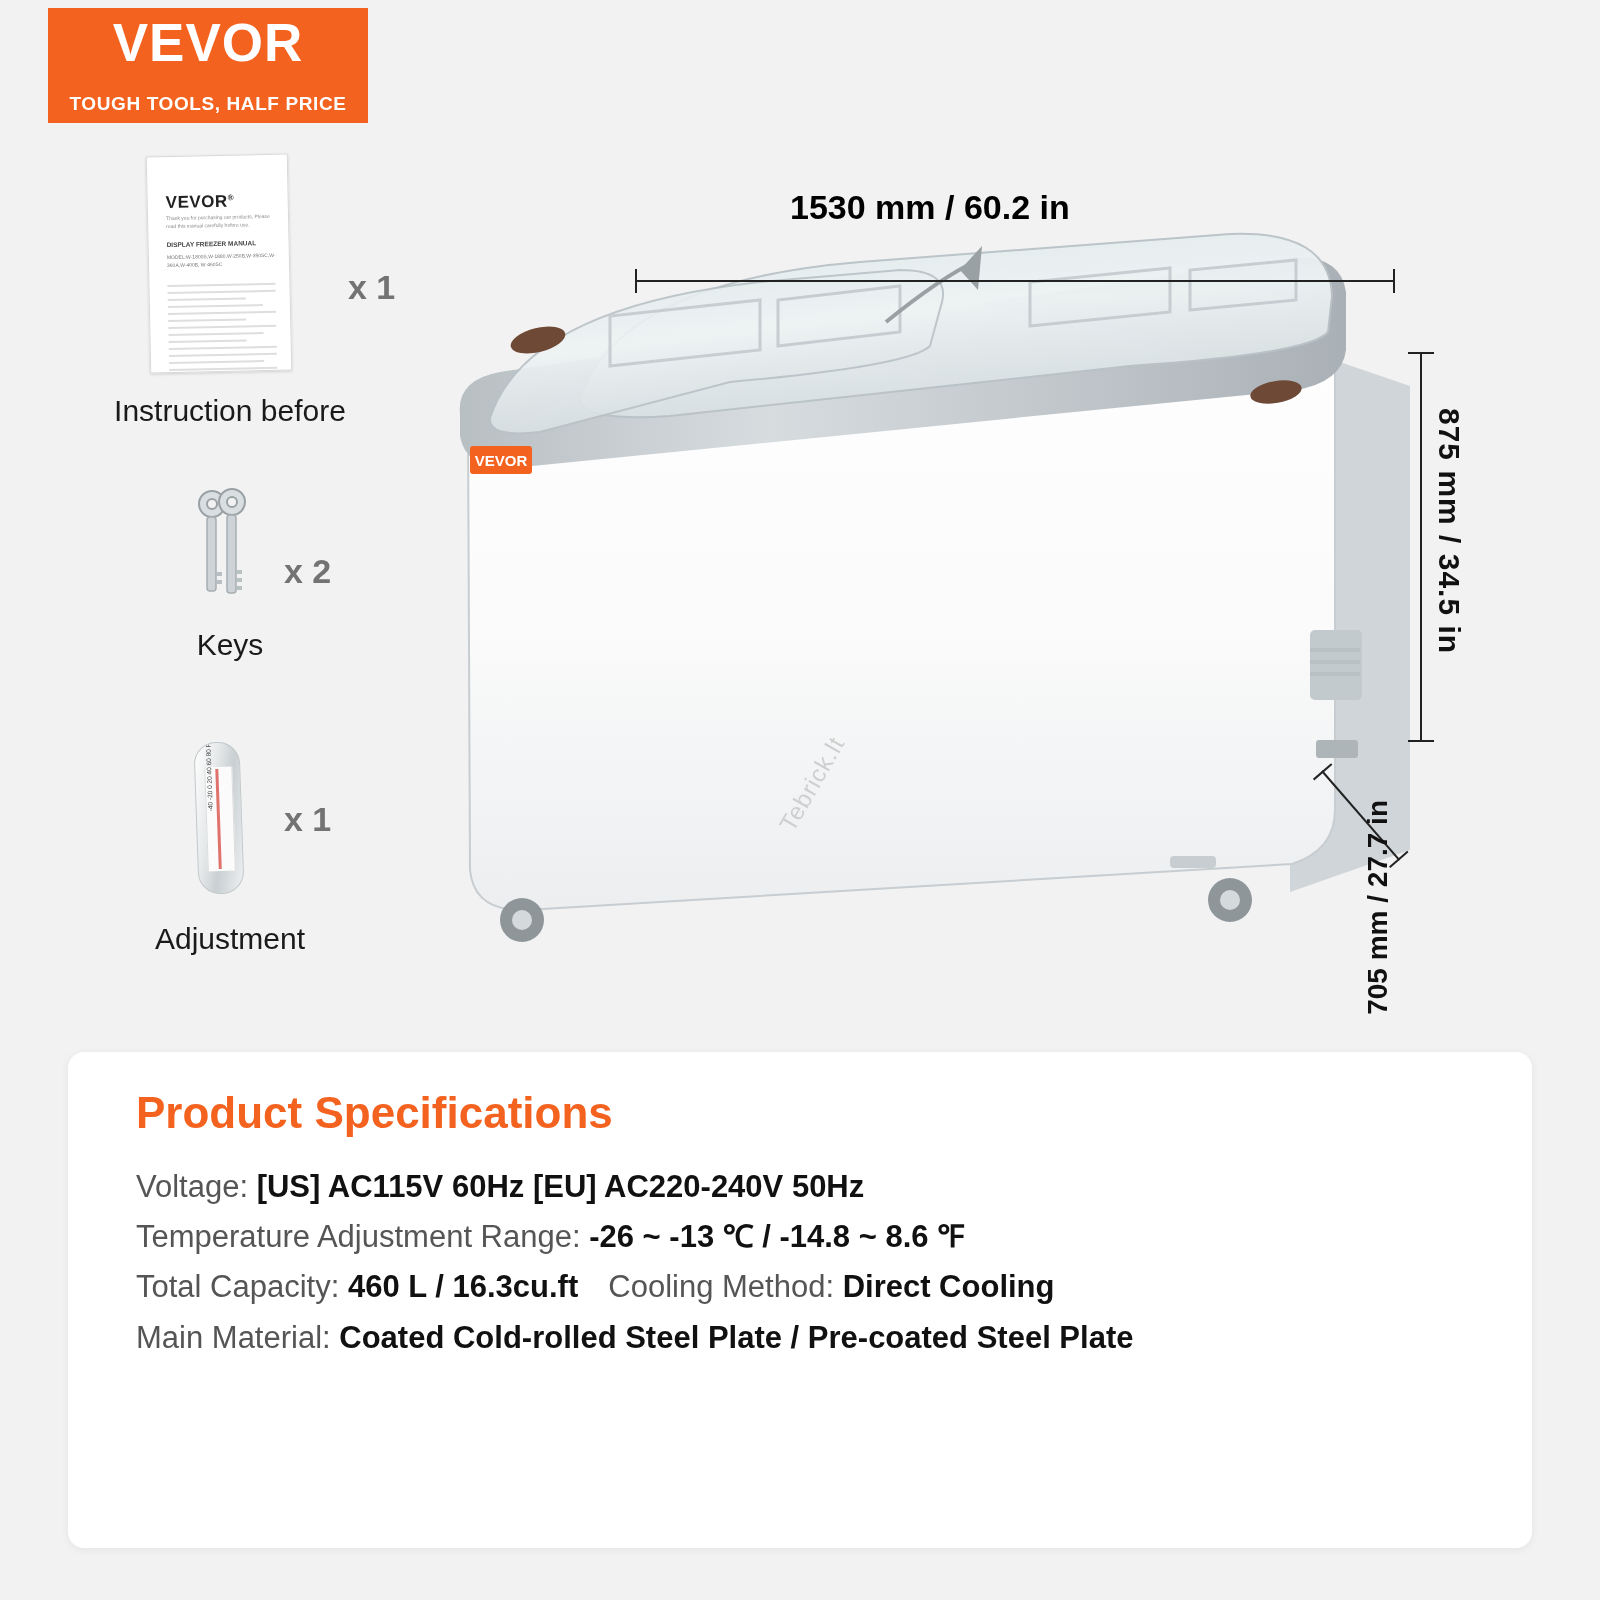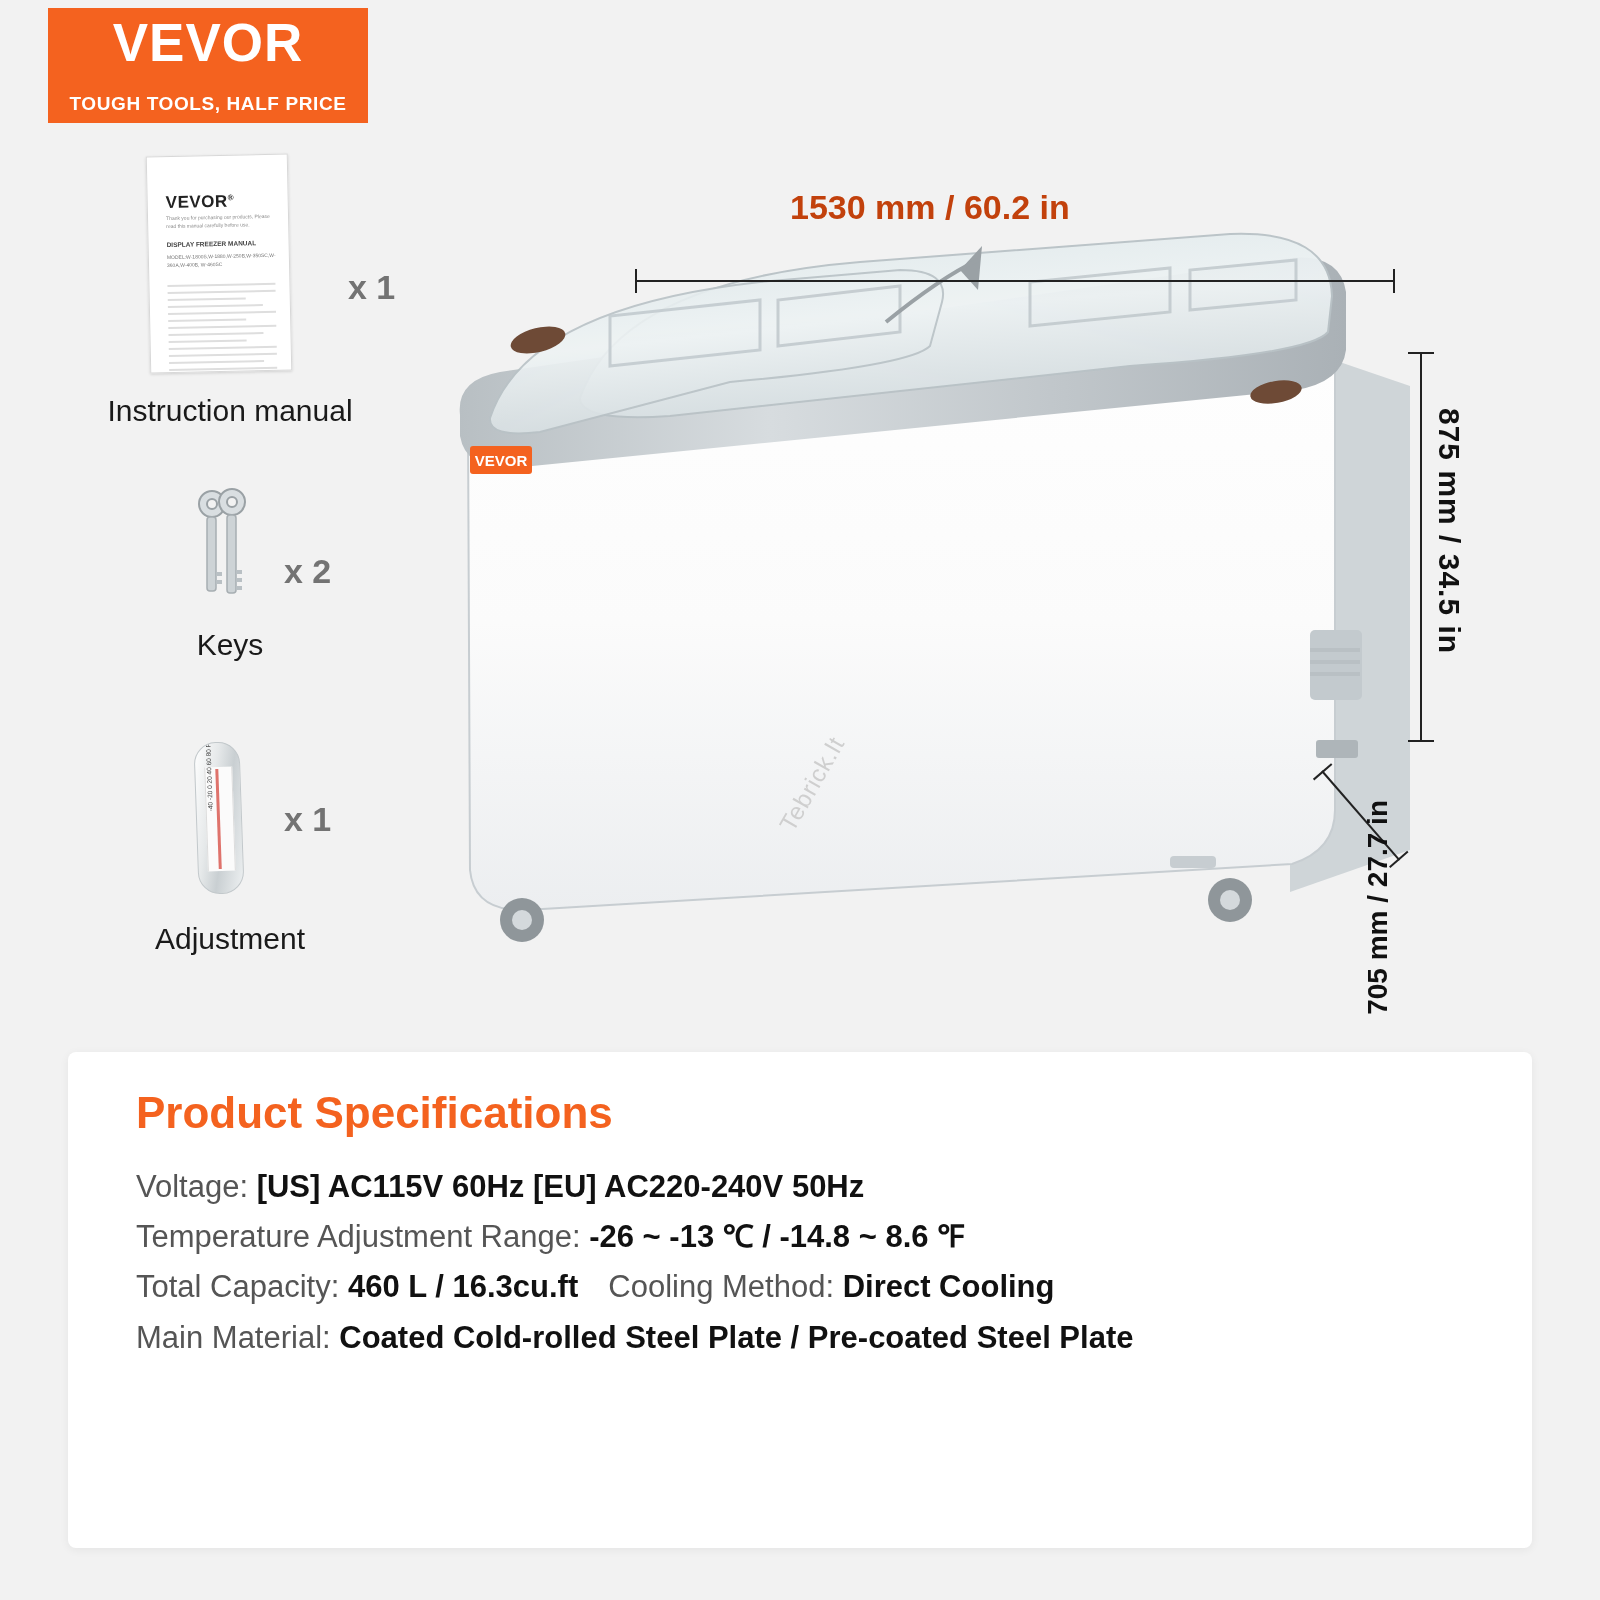--- a/index.html
+++ b/index.html
@@ -99,21 +99,21 @@
   
   .dim-top{
     position:absolute;left:635px;top:280px;width:760px;height:2px;background:#222;
   }
   .dim-top:before,.dim-top:after{
     content:"";position:absolute;top:-11px;width:2px;height:24px;background:#222;
   }
   .dim-top:before{left:0;}
   .dim-top:after{right:0;}
   .dim-top-label{
-    position:absolute;left:790px;top:188px;font-size:34px;font-weight:bold;color:#c2410c;
+    position:absolute;left:790px;top:188px;font-size:34px;font-weight:bold;color:#000000;
   }
 
   .dim-right{
     position:absolute;left:1420px;top:352px;width:2px;height:390px;background:#222;
   }
   .dim-right:before,.dim-right:after{
     content:"";position:absolute;left:-12px;width:26px;height:2px;background:#222;
   }
   .dim-right:before{top:0;}
   .dim-right:after{bottom:0;}
@@ -141,21 +141,21 @@
   }
 
   .watermark{
     position:absolute;left:760px;top:770px;font-size:24px;color:#cfcfcf;
     transform:rotate(-60deg);letter-spacing:1px;
   }
 
   
   .spec{
     position:absolute;left:68px;top:1052px;width:1464px;height:496px;
-    background:#ffffff;border-radius:8px;
+    background:#ffffff;border-radius:16px;
     box-shadow:0 2px 10px rgba(0,0,0,.06);
   }
   .spec-title{
     position:absolute;left:68px;top:36px;
     color:#f4621f;font-size:44px;font-weight:bold;
   }
   .spec-list{
     position:absolute;left:68px;top:110px;width:1340px;
   }
   .spec-row{
@@ -193,21 +193,21 @@
           <i></i>
           <i></i>
           <i></i>
           <i></i>
           <i></i>
           <i></i>
       </div>
     </div>
   </div>
   <div class="manual-x acc-qty">x 1</div>
-  <div class="manual-cap acc-label">Instruction manual</div>
+  <div class="manual-cap acc-label">Instruction before</div>
 
   <div class="keys-wrap">
     <svg width="90" height="135" viewBox="0 0 90 135">
       <g stroke="#9aa1a5" stroke-width="2" fill="#d9dee1">
         <circle cx="24" cy="16" r="13"></circle>
         <circle cx="44" cy="14" r="13"></circle>
         <circle cx="24" cy="16" r="5" fill="#f2f2f2"></circle>
         <circle cx="44" cy="14" r="5" fill="#f2f2f2"></circle>
       </g>
       <g fill="#cdd3d6" stroke="#a7aeb2" stroke-width="1.5">

